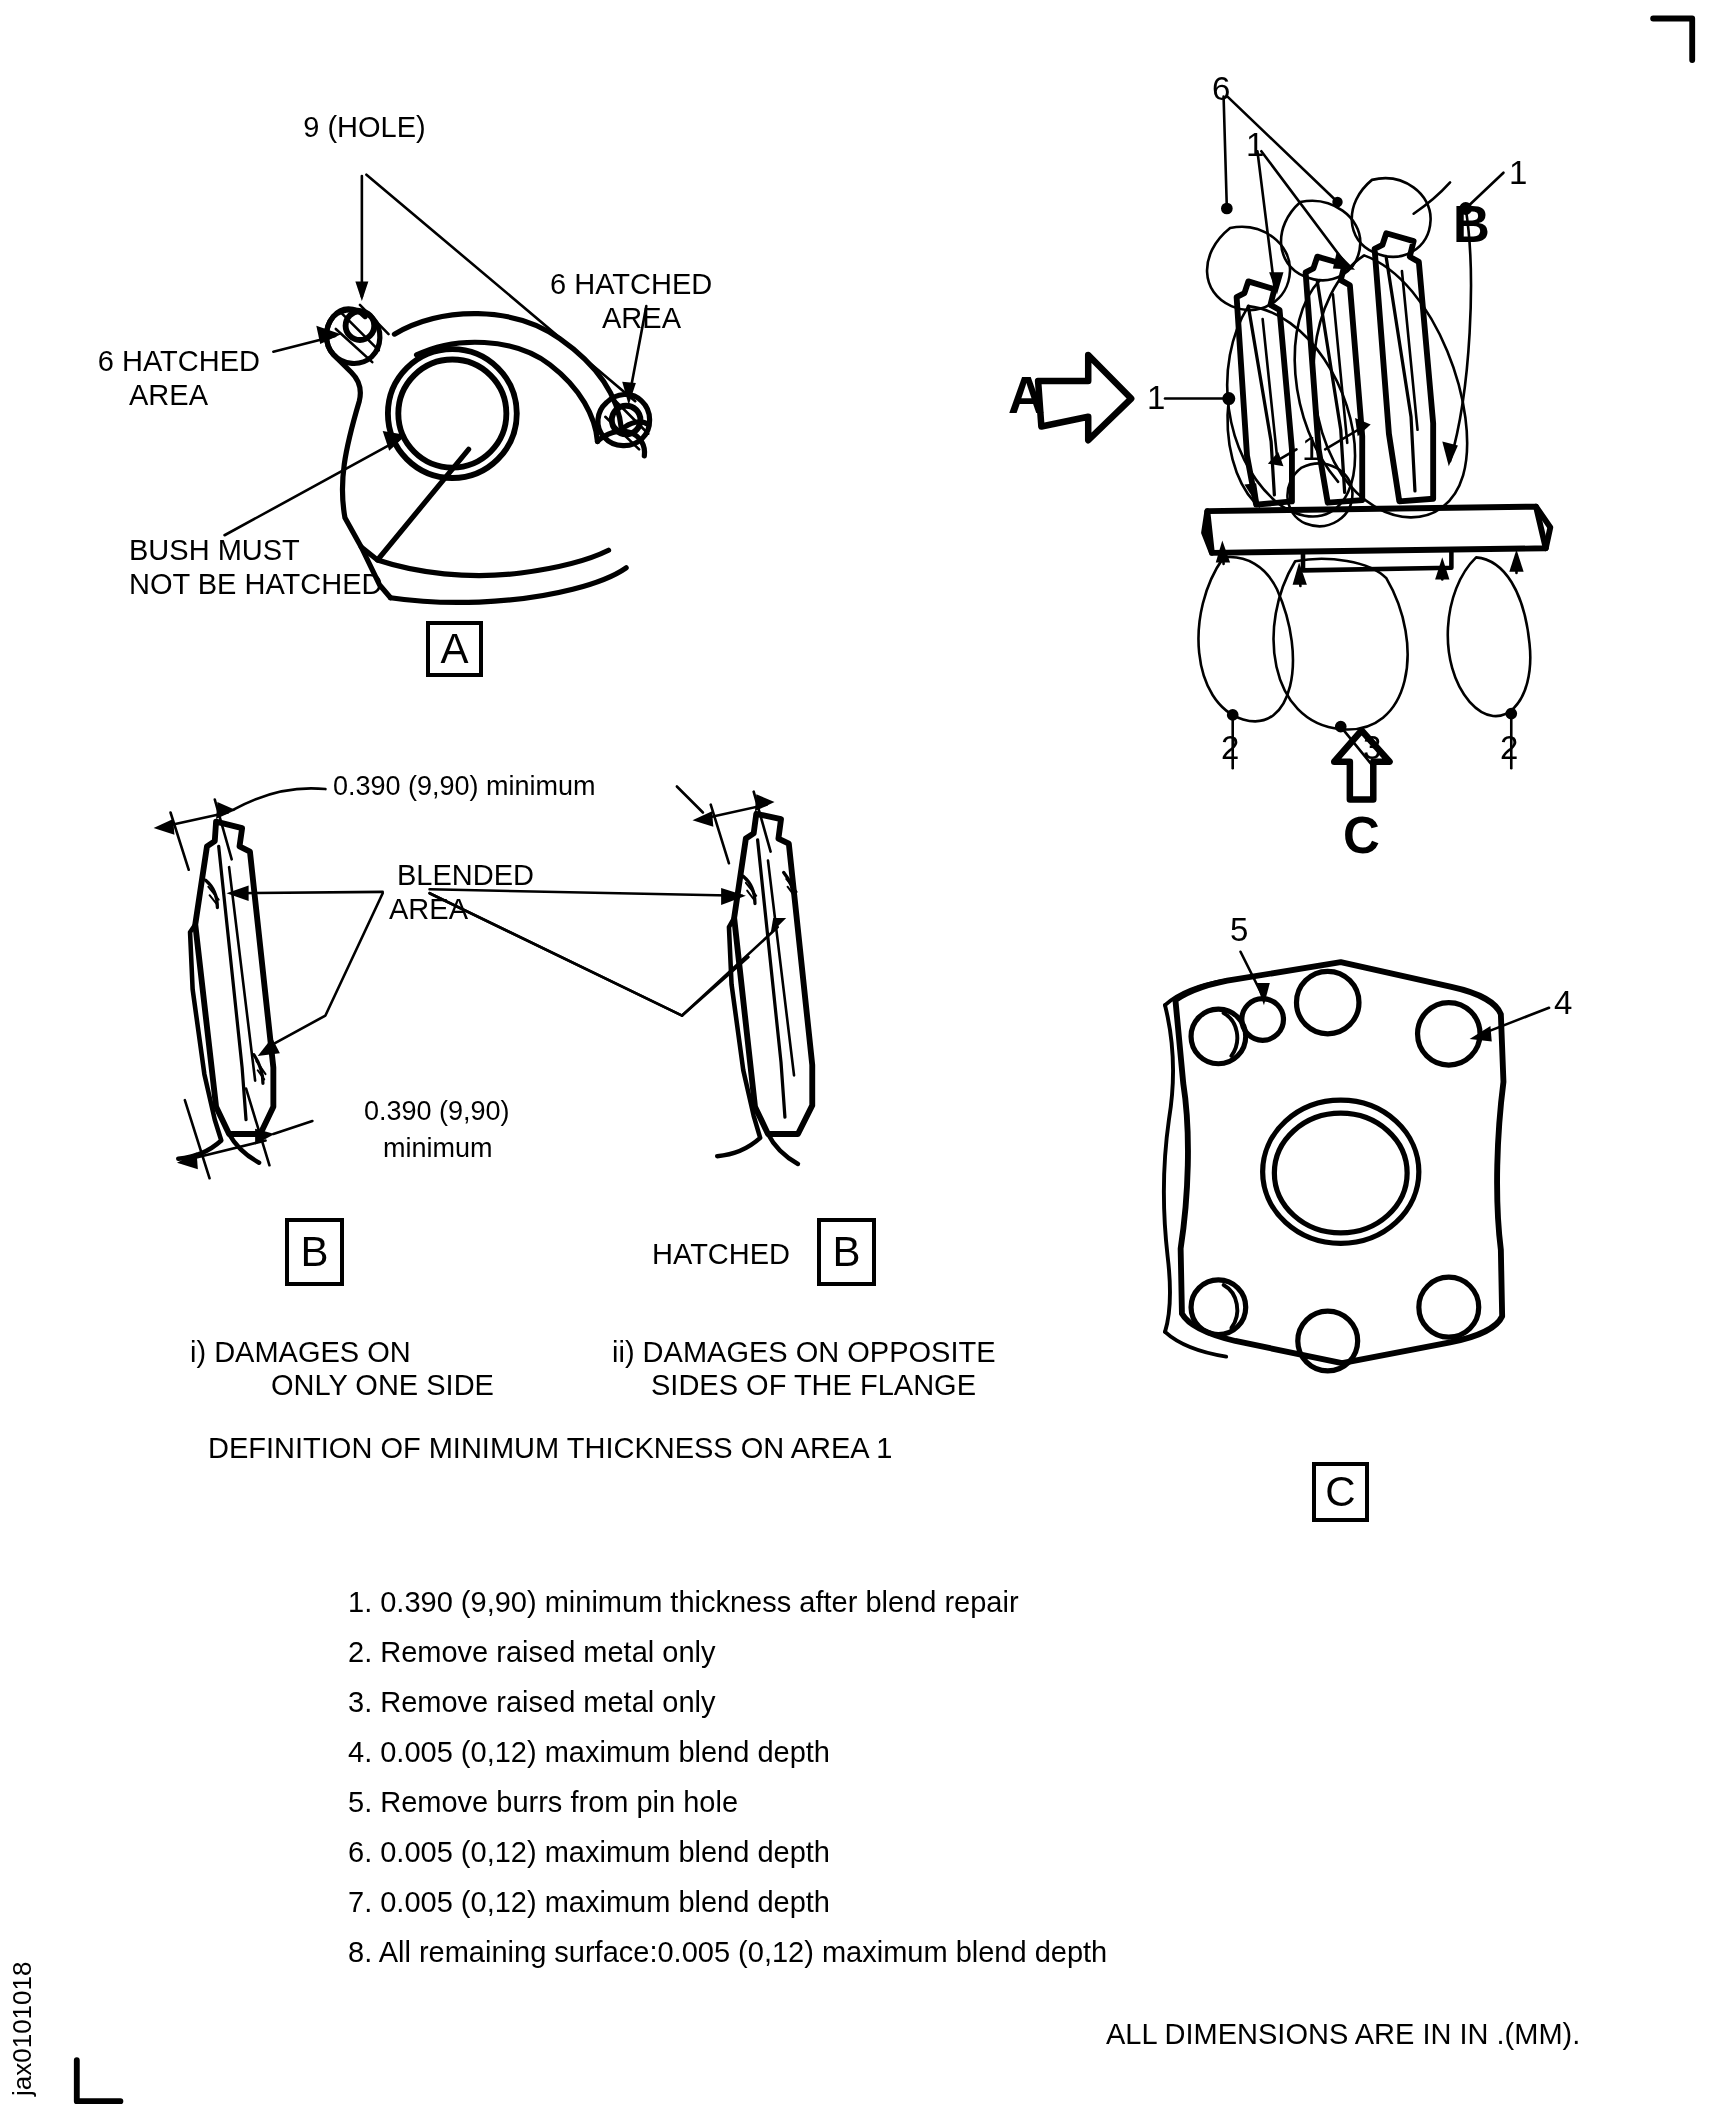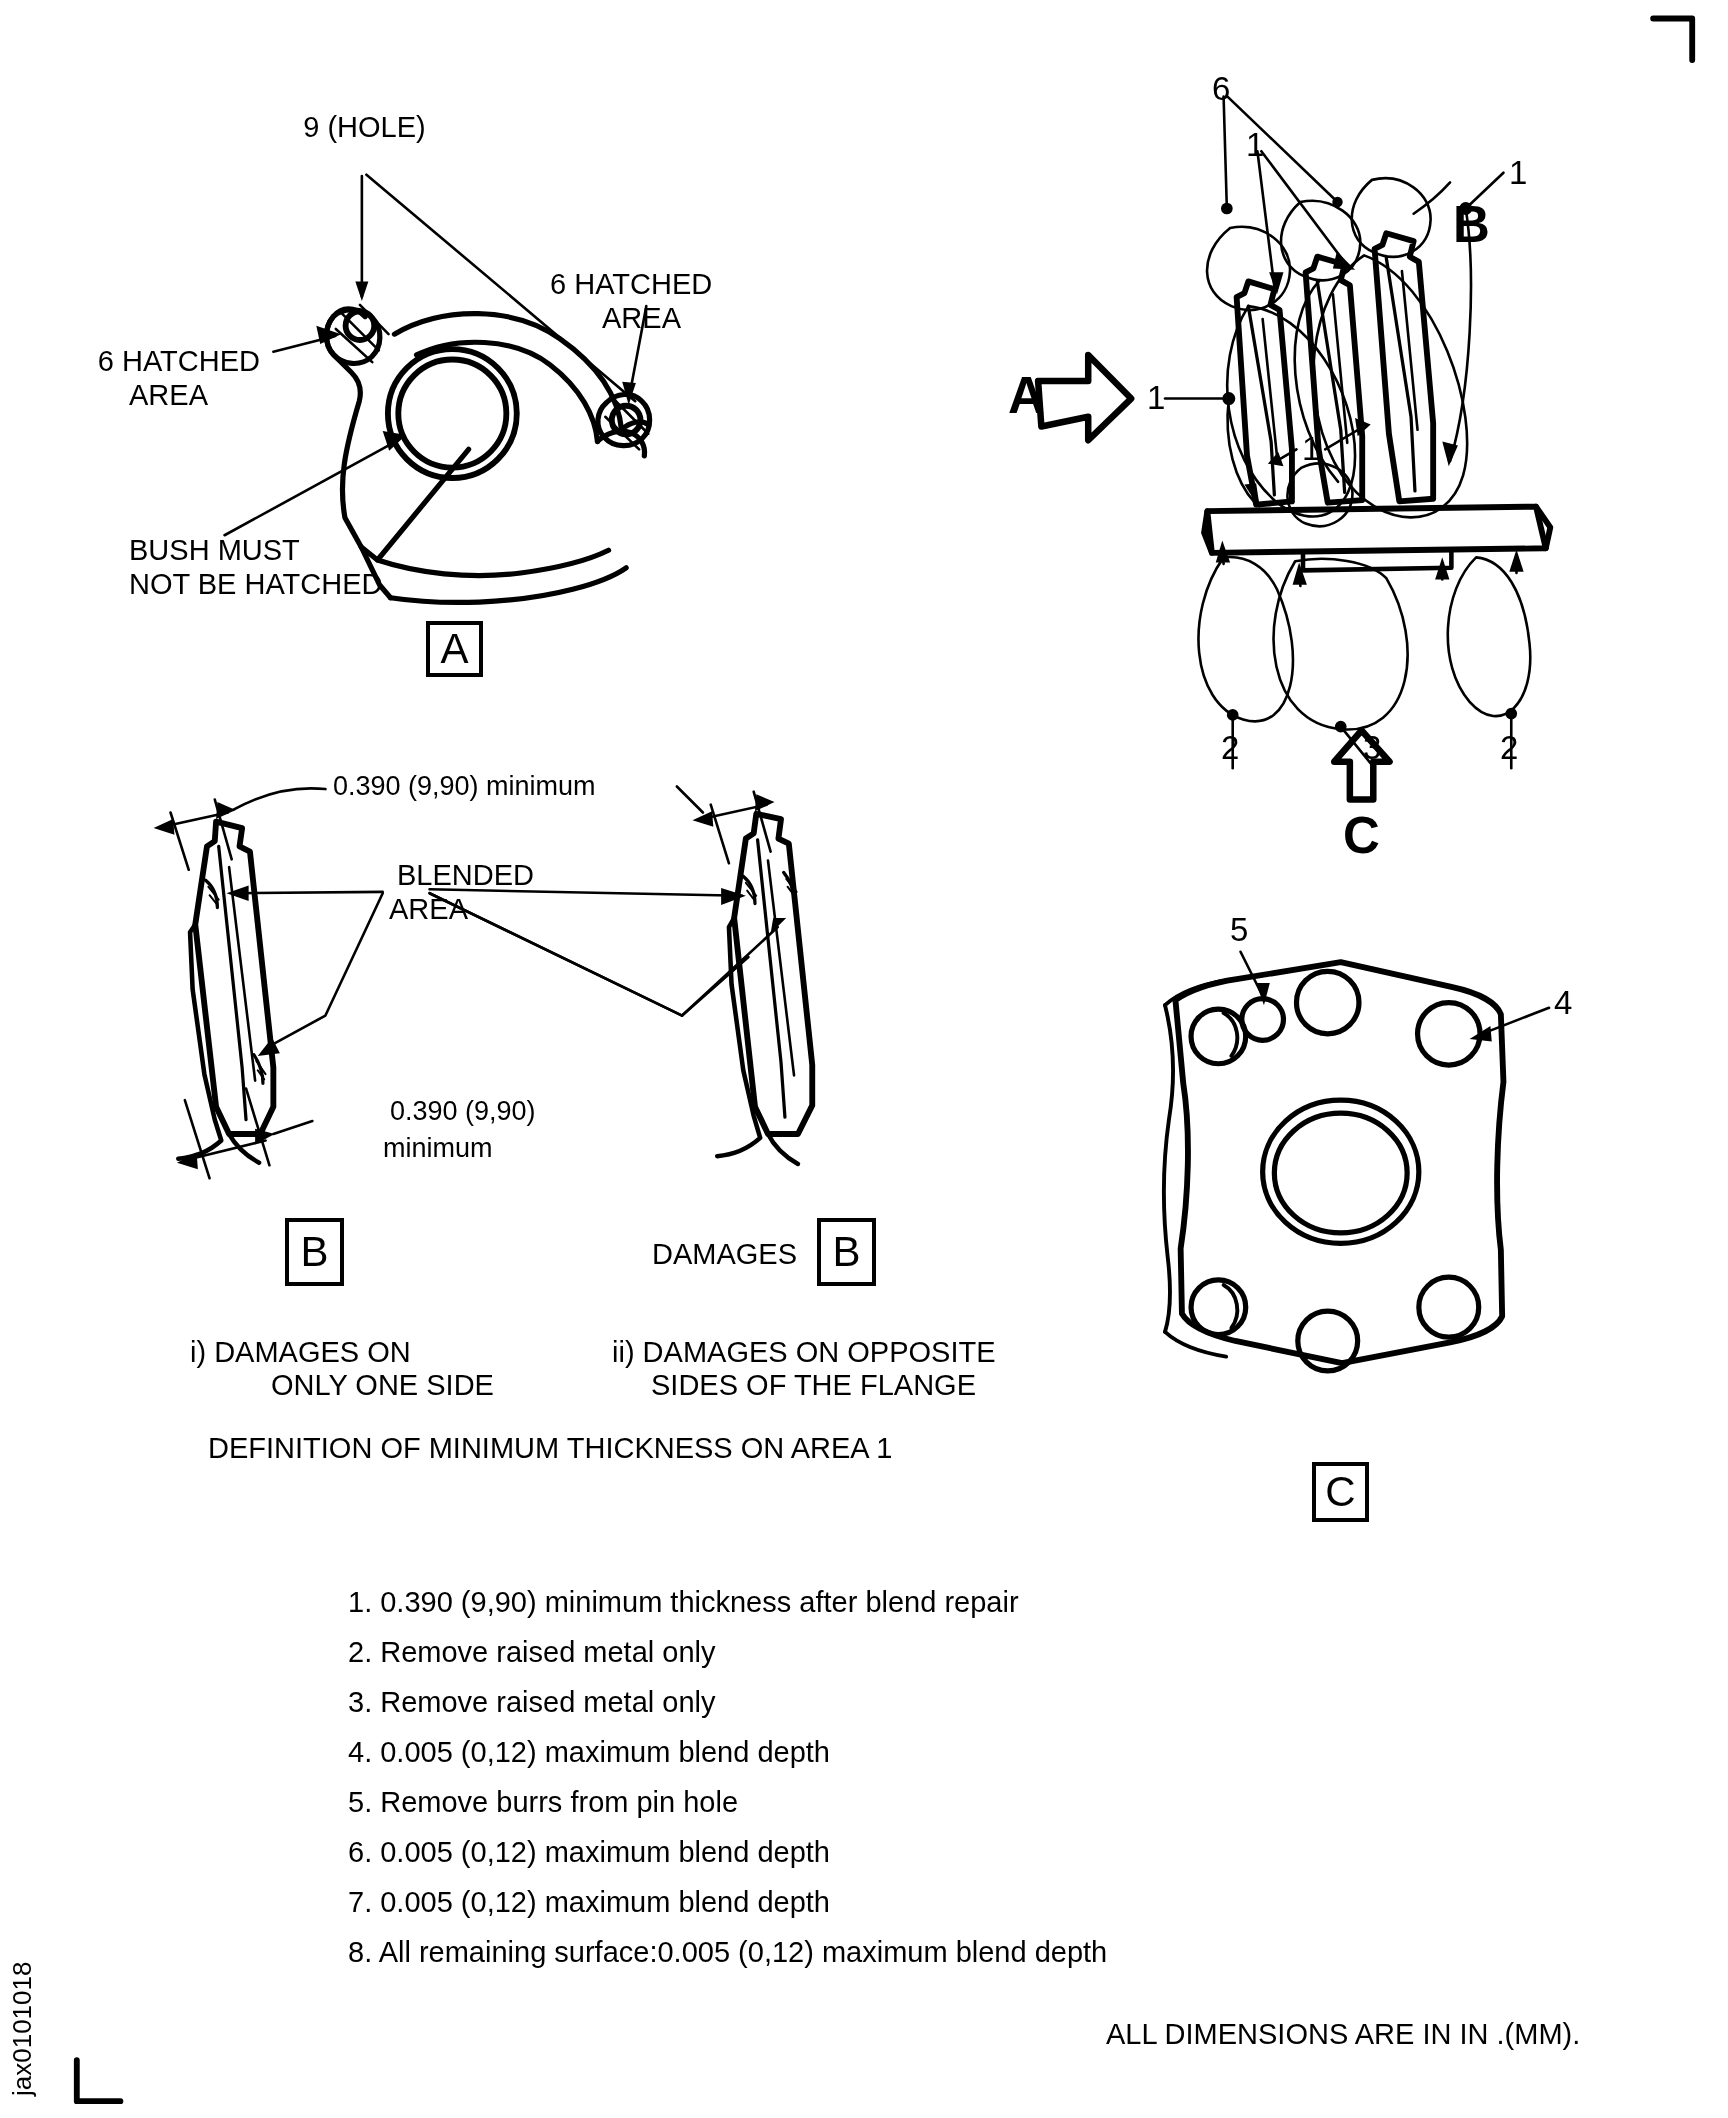--- a/index.html
+++ b/index.html
@@ -470,28 +470,28 @@
 
   <div class="txt t-bigletter" style="left:1008px; top:366px;">A</div>
   <div class="txt t-bigletter" style="left:1343px; top:806px;">C</div>
   <div class="txt t-bigletter" style="left:1453px; top:195px;">B</div>
 
   <div class="txt t-dim" style="left:333px; top:771px;">0.390 (9,90) minimum</div>
 
   <div class="txt t-caps" style="left:389px; top:859px;margin-left:8px;">BLENDED</div>
   <div class="txt t-caps" style="left:389px; top:893px;">AREA</div>
 
-  <div class="txt t-dim" style="left:390px; top:1096px;">0.390 (9,90)</div>
+  <div class="txt t-dim" style="left:364px; top:1096px;">0.390 (9,90)</div>
   <div class="txt t-dim" style="left:383px; top:1133px;">minimum</div>
 
   <div class="viewbox" style="left:285px; top:1218px; width:59px; height:68px;">
     <span>B</span>
   </div>
 
-  <div class="txt t-caps" style="left:652px; top:1238px;">DAMAGES</div>
+  <div class="txt t-caps" style="left:652px; top:1238px;">HATCHED</div>
 
   <div class="viewbox" style="left:817px; top:1218px; width:59px; height:68px;">
     <span>B</span>
   </div>
 
   <div class="txt t-caps" style="left:190px; top:1336px;">i) DAMAGES ON</div>
   <div class="txt t-caps" style="left:227px; top:1369px;margin-left:44px;">ONLY ONE SIDE</div>
 
   <div class="txt t-caps" style="left:612px; top:1336px;">ii) DAMAGES ON OPPOSITE</div>
   <div class="txt t-caps" style="left:651px; top:1369px;">SIDES OF THE FLANGE</div>

